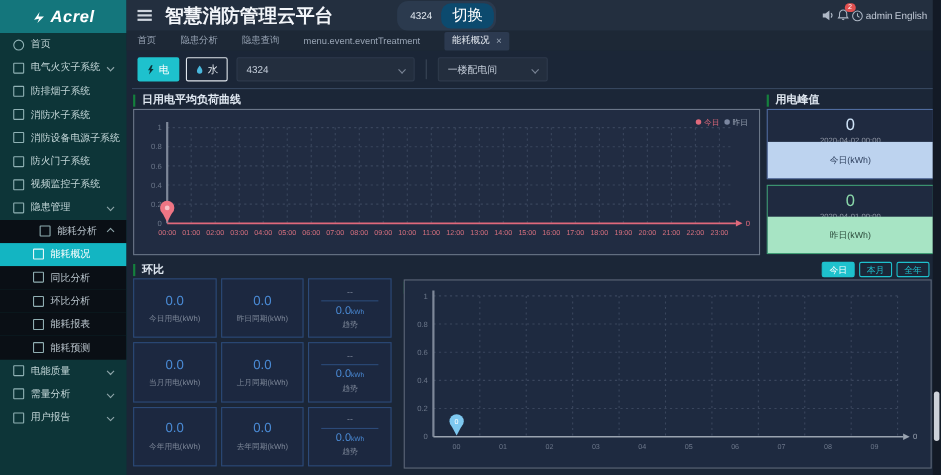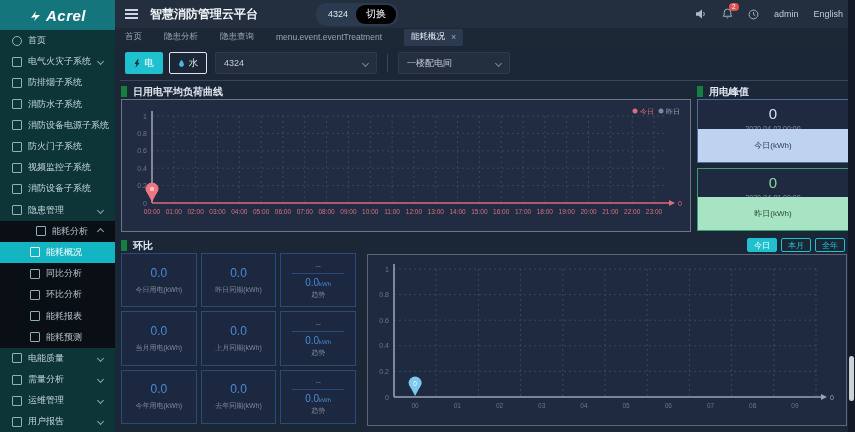--- a/index.html
+++ b/index.html
@@ -16,44 +16,44 @@
   .mi.ingroup{background:#0a0f15;color:#b9c4cc;padding-left:36px;}
   .mi.sub{padding-left:30px;}
   .mi.active{background:#13b5c2;color:#fff;}
   .mi.active .ic{border-color:#fff;}
   .chev{width:4px;height:4px;border-right:1px solid #8fa6aa;border-bottom:1px solid #8fa6aa;display:inline-block;transform:rotate(45deg);}
   .mi .chev{margin-left:auto;margin-right:12px;}
   .mi .chev.up{transform:rotate(225deg);}
   
   .header{position:absolute;left:115px;top:0;width:740px;height:28px;background:#232f3f;display:flex;align-items:center;}
   .hamb{width:13px;height:1.6px;background:#cfd6df;box-shadow:0 4px 0 #cfd6df,0 8px 0 #cfd6df;margin:-8px 0 0 10px;}
-  .htitle{font-size:12px;font-weight:bold;color:#f2f5f9;margin-left:12px;}
+  .htitle{font-size:17px;font-weight:bold;color:#f2f5f9;margin-left:12px;}
   .hbadge{display:flex;align-items:center;background:#2b3a4e;border-radius:10px;padding:2px 2px 2px 12px;gap:8px;margin-left:58px;font-size:9px;color:#dfe6ee;}
-  .hswitch{background:#000000;border-radius:9px;padding:2.5px 10px;font-size:10px;color:#fff;cursor:pointer;}
-  .hright{margin-left:auto;display:flex;align-items:center;gap:15px;margin-right:12px;font-size:9px;color:#c2cad6;}
+  .hswitch{background:#0c4a6e;border-radius:9px;padding:2.5px 10px;font-size:14px;color:#fff;cursor:pointer;}
+  .hright{margin-left:auto;display:flex;align-items:center;gap:2px;margin-right:12px;font-size:9px;color:#c2cad6;}
   .bell-wrap{position:relative;}
   .hbell-badge{position:absolute;top:-5px;left:7px;background:#e25050;color:#fff;font-size:6.5px;border-radius:7px;padding:1px 3px;line-height:1;}
   
   .tabbar{position:absolute;left:115px;top:28px;width:740px;height:18px;background:#1d2836;display:flex;align-items:center;gap:22px;padding-left:10px;font-size:8.5px;color:#98a4b4;box-sizing:border-box;}
   .tab{white-space:nowrap;cursor:pointer;}
   .tab.active{background:#2c3a50;color:#e8edf3;padding:2.5px 7px;border-radius:2px;display:flex;align-items:center;gap:6px;}
   .tclose{color:#9aa6b6;font-size:9px;line-height:1;cursor:pointer;}
   
   .filterbar{position:absolute;left:125px;top:52px;height:22px;display:flex;align-items:center;}
   .fbtn{width:38px;height:22px;border-radius:2px;display:flex;align-items:center;justify-content:center;gap:4px;font-size:9.5px;box-sizing:border-box;cursor:pointer;}
   .fbtn.e{background:#1ec1cd;color:#fff;}
   .fbtn.w{background:transparent;border:1px solid #dfe5ec;color:#e6ebf1;margin-left:6px;}
   .fselect{height:22px;background:#232e3e;border:1px solid #2e3a4c;border-radius:2px;display:flex;align-items:center;padding:0 8px;font-size:9px;color:#c3ccd8;box-sizing:border-box;cursor:pointer;}
   .fselect .chev{border-color:#7a8596;margin-left:auto;}
   .fselect.s1{width:162px;margin-left:8px;}
-  .fselect.s2{width:112px;}
+  .fselect.s2{width:100px;}
   .fdiv{width:1px;height:18px;background:#3a4658;margin:0 10px;}
   .hr{position:absolute;left:120px;top:80px;width:729px;height:1px;background:#36465e;}
   
-  .stitle{position:absolute;font-size:10px;font-weight:bold;color:#dfe7f0;padding-left:6px;border-left:6px solid #15803d;line-height:11px;}
+  .stitle{position:absolute;font-size:10px;font-weight:bold;color:#dfe7f0;padding-left:6px;border-left:2px solid #15803d;line-height:11px;}
   
   .chartbox{position:absolute;background:#212c42;border:1px solid #6a7688;}
   .chart1{left:121px;top:99px;width:568px;height:131px;}
   .chart2{left:367px;top:254px;width:478px;height:170px;background:#1e2a40;border-color:#5c6677;}
   
   .pcard{position:absolute;left:697px;width:152px;box-sizing:border-box;background:#1f2a40;}
   .pcard.c1{top:99px;height:64px;border:1px solid #4f6b9e;}
   .pcard.c2{top:168px;height:63px;border:1px solid #3f9d74;}
   .pc-value{text-align:center;font-size:15px;margin-top:5px;}
   .c1 .pc-value{color:#cfe3f7;}
@@ -118,24 +118,20 @@
         <div class="mi">
           <span class="ic"></span>
           <span>防火门子系统</span>
         </div>
         <div class="mi">
           <span class="ic"></span>
           <span>视频监控子系统</span>
         </div>
         <div class="mi">
           <span class="ic"></span>
-          <span>消防设备子系统</span>
-        </div>
-        <div class="mi">
-          <span class="ic"></span>
           <span>隐患管理</span>
           <span class="chev down"></span>
         </div>
         <div class="mi ingroup">
           <span class="ic"></span>
           <span>能耗分析</span>
           <span class="chev up"></span>
         </div>
         <div class="mi sub active ingroup">
           <span class="ic"></span>
@@ -158,25 +154,20 @@
           <span>能耗预测</span>
         </div>
         <div class="mi">
           <span class="ic"></span>
           <span>电能质量</span>
           <span class="chev down"></span>
         </div>
         <div class="mi">
           <span class="ic"></span>
           <span>需量分析</span>
-          <span class="chev down"></span>
-        </div>
-        <div class="mi">
-          <span class="ic"></span>
-          <span>运维管理</span>
           <span class="chev down"></span>
         </div>
         <div class="mi">
           <span class="ic"></span>
           <span>用户报告</span>
           <span class="chev down"></span>
         </div>
       </div>
   </div>
 

